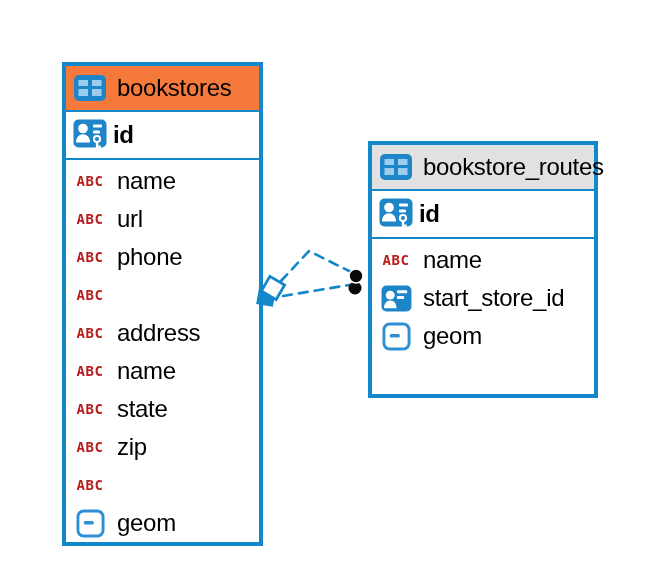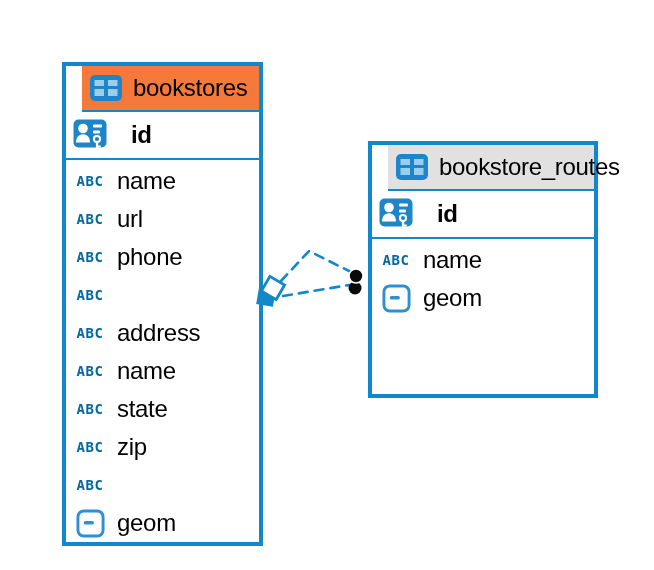--- a/index.html
+++ b/index.html
@@ -8,37 +8,37 @@
     font-family:"Liberation Sans","DejaVu Sans",sans-serif;color:#000;
   }
   .canvas{position:absolute;inset:0;}
   .entity{
     position:absolute;border:4px solid #1287C9;background:#fff;box-sizing:border-box;z-index:1;
   }
   #table-bookstores{left:62px;top:62px;width:201px;height:484px;}
   #table-bookstore-routes{left:368px;top:141px;width:230px;height:257px;}
   .header{
     height:44px;display:flex;align-items:center;gap:9px;padding:0 6px 0 6px;
-    border-bottom:2.5px solid #1287C9;box-sizing:content-box;margin-left:16px;
+    border-bottom:2.5px solid #1287C9;box-sizing:content-box;
   }
   #table-bookstores .header{background:#F5793B;}
   #table-bookstore-routes .header{background:#E1E1E1;}
   .tname{font-size:24px;letter-spacing:-0.3px;white-space:nowrap;}
   .pkrow{
-    height:46px;display:flex;align-items:center;gap:23px;padding:0 6px;
+    height:46px;display:flex;align-items:center;gap:5px;padding:0 6px;
     border-bottom:2.5px solid #1287C9;
   }
   .pkrow .fname{font-weight:700;}
   .fields{padding:2px 0;}
   .frow{height:38px;display:flex;align-items:center;gap:9px;padding:0 6px;}
   .fname{font-size:24px;letter-spacing:-0.3px;white-space:nowrap;}
   .icon{flex:0 0 auto;display:flex;align-items:center;justify-content:center;width:36px;}
   .abc{
     font-family:"DejaVu Sans Mono","Liberation Mono",monospace;
-    font-size:14px;font-weight:800;color:#0369a1;letter-spacing:0.5px;
+    font-size:14px;font-weight:800;color:#b91c1c;letter-spacing:0.5px;
   }
   .links{position:absolute;inset:0;z-index:2;pointer-events:none;}
   .dashed{stroke:#1287C9;stroke-width:2.6;stroke-dasharray:9 7;fill:none;stroke-linecap:round;}
 </style>
 </head>
 <body>
 
 <svg width="0" height="0" style="position:absolute" aria-hidden="true">
   <defs>
     <symbol id="sym-table" viewBox="0 0 34 28">
@@ -174,20 +174,28 @@
     </div>
     <div class="fields">
       <div class="frow">
         <span class="icon">
             <span class="abc">ABC</span>
           </span>
         <span class="fname">name</span>
       </div>
       <div class="frow">
         <span class="icon">
+          <svg width="31" height="27">
+              <use href="#sym-ref"></use>
+            </svg>
+        </span>
+        <span class="fname">start_store_id</span>
+      </div>
+      <div class="frow">
+        <span class="icon">
           <svg width="29" height="29">
               <use href="#sym-geom"></use>
             </svg>
         </span>
         <span class="fname">geom</span>
       </div>
     </div>
   </div>
 
   <svg class="links" width="654" height="570" viewBox="0 0 654 570">

